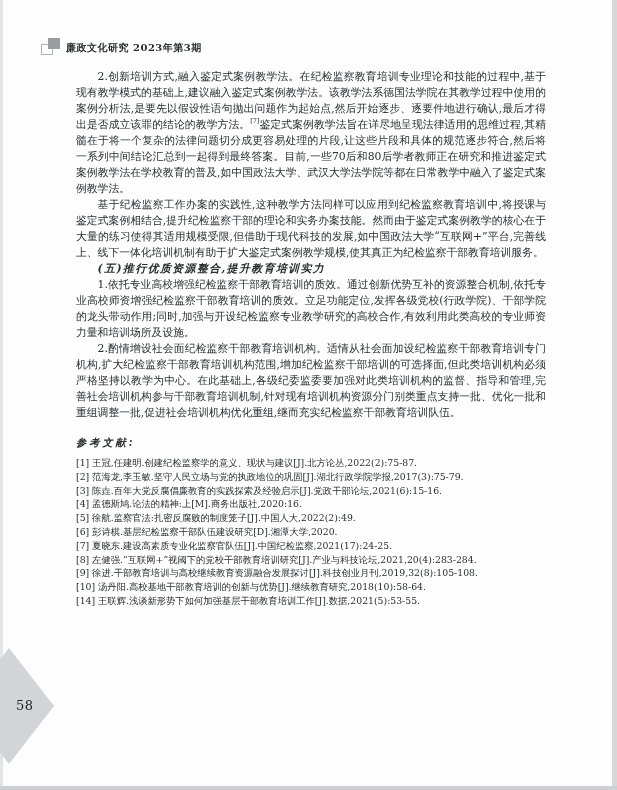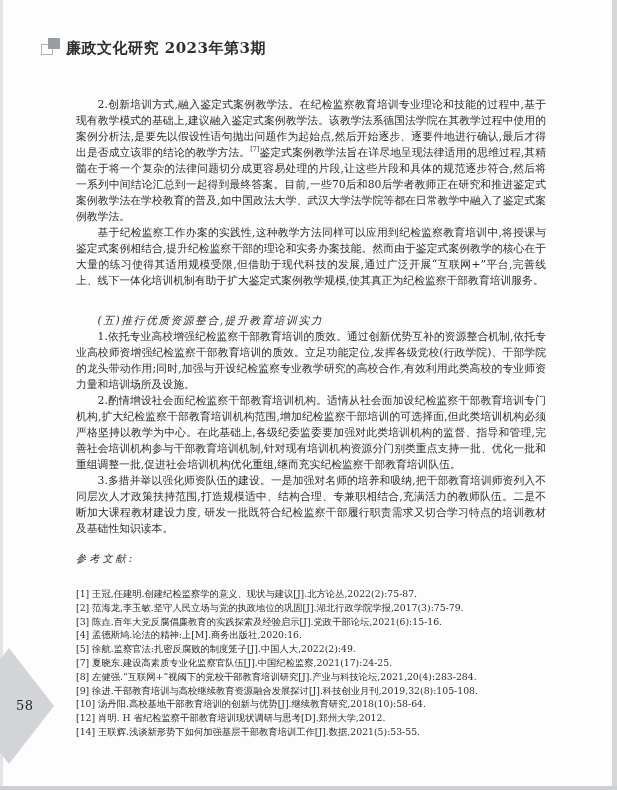--- a/index.html
+++ b/index.html
@@ -62,66 +62,65 @@
     background: #9a9da0;
   }
   .hdr-icon .sq-outline {
     position: absolute;
     left: 1px; top: 7px;
     width: 12px; height: 11px;
     background: #fdfdfd;
     border: 1px solid #b0b2b5;
   }
   .hdr-title {
-    font-size: 15px;
+    font-size: 10px;
     font-weight: bold;
     color: #2c2e31;
     letter-spacing: 0.5px;
     white-space: nowrap;
   }
   
   .content {
     position: absolute;
-    left: 76px; top: 97px;
+    left: 76px; top: 69px;
     width: 470px;
     color: #2b2d30;
   }
   .content p {
     font-size: 10.8px;
     line-height: 16px;
     text-align: justify;
     text-indent: 2em;
   }
   .content p sup {
     font-size: 6.5px;
     vertical-align: super;
     line-height: 0;
   }
   .sec-heading {
     font-size: 10.8px;
     line-height: 16px;
     font-style: italic;
-    font-weight: normal;
+    font-weight: bold;
     letter-spacing: 1.5px;
     text-indent: 2em;
     color: #2b2d30;
     white-space: nowrap;
-    margin-top: 24px;
   }
   
   .refs {
     margin-top: 15px;
   }
   .refs-label {
     font-size: 10.2px;
-    font-weight: normal;
+    font-weight: bold;
     font-style: italic;
     letter-spacing: 3px;
     color: #2b2d30;
-    margin-bottom: 21px;
+    margin-bottom: 6px;
   }
   .refs ol {
     list-style: none;
   }
   .refs li {
     font-size: 9.3px;
     line-height: 13.8px;
     color: #2b2d30;
     white-space: nowrap;
     overflow: hidden;
@@ -141,35 +140,34 @@
 <div class="header">
   <span class="hdr-icon">
     <span class="sq-outline"></span>
     <span class="sq-fill"></span>
   </span>
   <span class="hdr-title">廉政文化研究 2023年第3期</span>
 </div>
 
 <div class="content">
   <p><span>2.创新培训方式,融入鉴定式案例教学法。在纪检监察教育培训专业理论和技能的过程中,基于现有教学模式的基础上,建议融入鉴定式案例教学法。该教学法系德国法学院在其教学过程中使用的案例分析法,是要先以假设性语句抛出问题作为起始点,然后开始逐步、逐要件地进行确认,最后才得出是否成立该罪的结论的教学方法。</span><sup>[7]</sup><span>鉴定式案例教学法旨在详尽地呈现法律适用的思维过程,其精髓在于将一个复杂的法律问题切分成更容易处理的片段,让这些片段和具体的规范逐步符合,然后将一系列中间结论汇总到一起得到最终答案。目前,一些70后和80后学者教师正在研究和推进鉴定式案例教学法在学校教育的普及,如中国政法大学、武汉大学法学院等都在日常教学中融入了鉴定式案例教学法。</span></p>
-  <p>基于纪检监察工作办案的实践性,这种教学方法同样可以应用到纪检监察教育培训中,将授课与鉴定式案例相结合,提升纪检监察干部的理论和实务办案技能。然而由于鉴定式案例教学的核心在于大量的练习使得其适用规模受限,但借助于现代科技的发展,通过广泛开展“互联网+”平台,完善线上、线下一体化培训机制有助于扩大鉴定式案例教学规模,使其真正为纪检监察干部教育培训服务。</p>
+  <p>基于纪检监察工作办案的实践性,这种教学方法同样可以应用到纪检监察教育培训中,将授课与鉴定式案例相结合,提升纪检监察干部的理论和实务办案技能。然而由于鉴定式案例教学的核心在于大量的练习使得其适用规模受限,但借助于现代科技的发展,如中国政法大学“互联网+”平台,完善线上、线下一体化培训机制有助于扩大鉴定式案例教学规模,使其真正为纪检监察干部教育培训服务。</p>
   <div class="sec-heading">(五)推行优质资源整合,提升教育培训实力</div>
   <p>1.依托专业高校增强纪检监察干部教育培训的质效。通过创新优势互补的资源整合机制,依托专业高校师资增强纪检监察干部教育培训的质效。立足功能定位,发挥各级党校(行政学院)、干部学院的龙头带动作用;同时,加强与开设纪检监察专业教学研究的高校合作,有效利用此类高校的专业师资力量和培训场所及设施。</p>
   <p>2.酌情增设社会面纪检监察干部教育培训机构。适情从社会面加设纪检监察干部教育培训专门机构,扩大纪检监察干部教育培训机构范围,增加纪检监察干部培训的可选择面,但此类培训机构必须严格坚持以教学为中心。在此基础上,各级纪委监委要加强对此类培训机构的监督、指导和管理,完善社会培训机构参与干部教育培训机制,针对现有培训机构资源分门别类重点支持一批、优化一批和重组调整一批,促进社会培训机构优化重组,继而充实纪检监察干部教育培训队伍。</p>
-  <p>3.多措并举以强化师资队伍的建设。一是加强对名师的培养和吸纳,把干部教育培训师资列入不同层次人才政策扶持范围,打造规模适中、结构合理、专兼职相结合,充满活力的教师队伍。二是不断加大课程教材建设力度, 研发一批既符合纪检监察干部履行职责需求又切合学习特点的培训教材及基础性知识读本。</p>
 
   <div class="refs">
     <div class="refs-label">参考文献:</div>
     <ol>
       <li>[1] 王冠,任建明.创建纪检监察学的意义、现状与建议[J].北方论丛,2022(2):75-87.</li>
       <li>[2] 范海龙,李玉敏.坚守人民立场与党的执政地位的巩固[J].湖北行政学院学报,2017(3):75-79.</li>
       <li>[3] 陈垚.百年大党反腐倡廉教育的实践探索及经验启示[J].党政干部论坛,2021(6):15-16.</li>
       <li>[4] 孟德斯鸠.论法的精神:上[M].商务出版社,2020:16.</li>
       <li>[5] 徐航.监察官法:扎密反腐败的制度笼子[J].中国人大,2022(2):49.</li>
+      <li>[6] 彭诗棋.基层纪检监察干部队伍建设研究[D].湘潭大学,2020.</li>
       <li>[7] 夏晓东.建设高素质专业化监察官队伍[J].中国纪检监察,2021(17):24-25.</li>
       <li>[8] 左健强.“互联网+”视阈下的党校干部教育培训研究[J].产业与科技论坛,2021,20(4):283-284.</li>
       <li>[9] 徐进.干部教育培训与高校继续教育资源融合发展探讨[J].科技创业月刊,2019,32(8):105-108.</li>
       <li>[10] 汤丹阳.高校基地干部教育培训的创新与优势[J].继续教育研究,2018(10):58-64.</li>
-      <li>[12] 肖明. H 省纪检监察干部教育培训现状调研与思考[D].郑州大学,2012.</li>
       <li>[14] 王联辉.浅谈新形势下如何加强基层干部教育培训工作[J].数据,2021(5):53-55.</li>
     </ol>
   </div>
 </div>
 
 </body></html>

